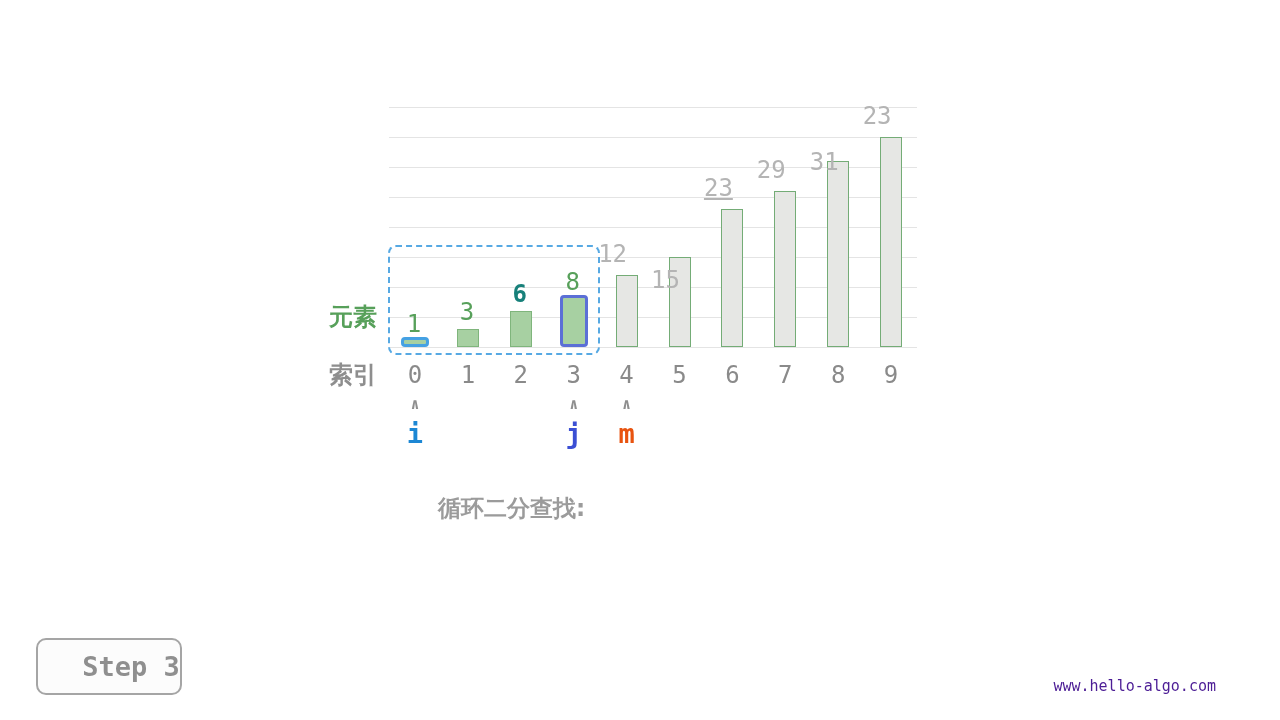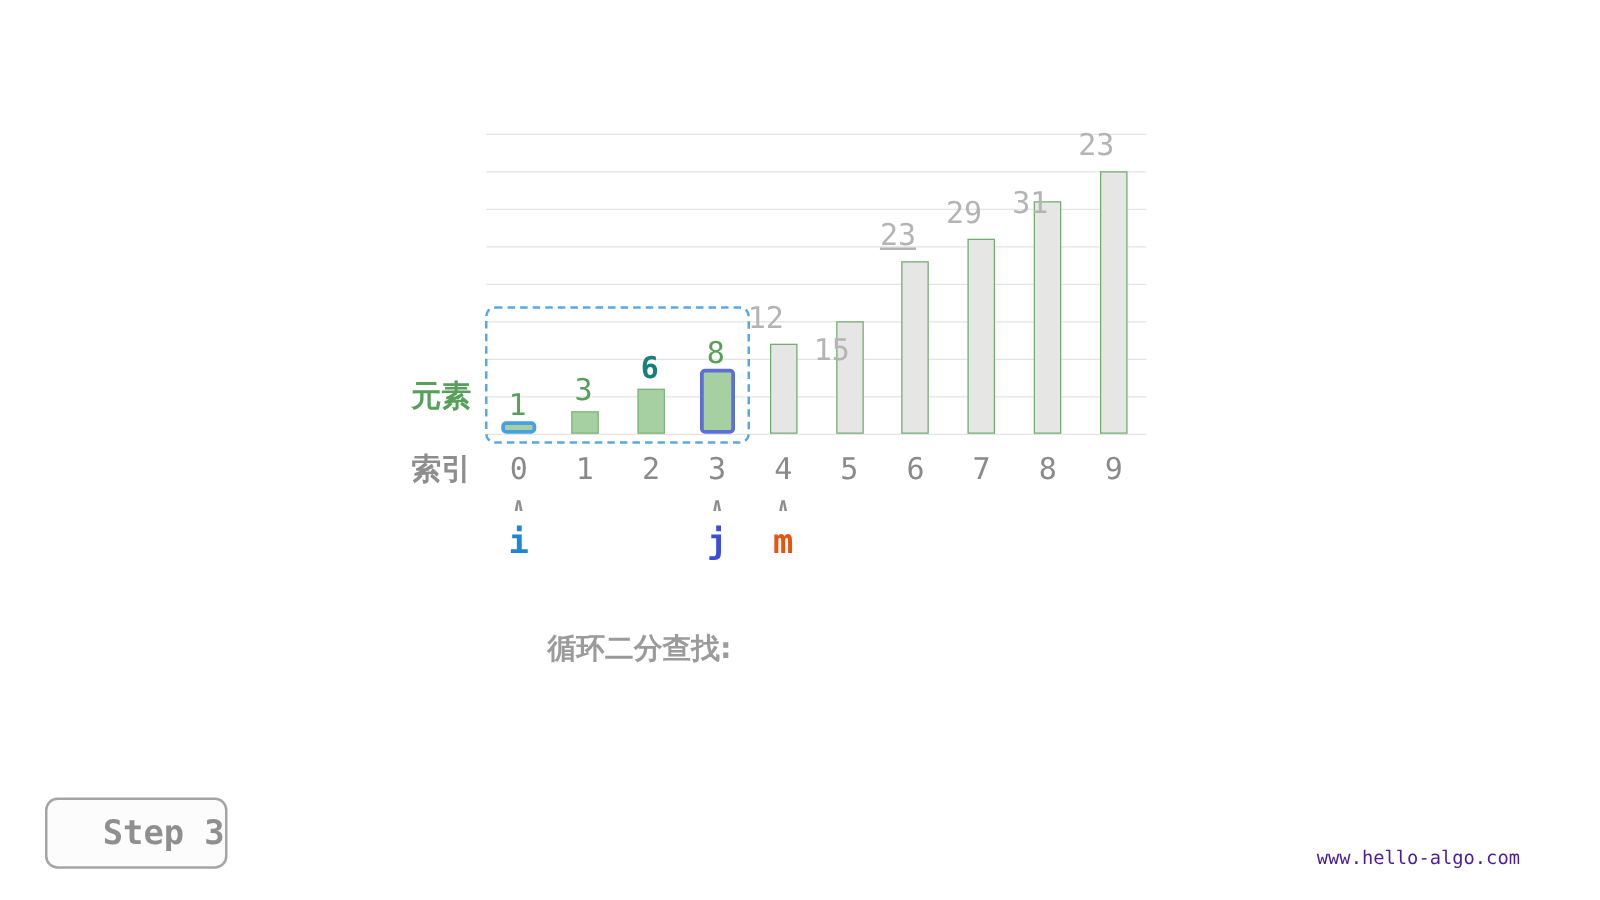--- a/index.html
+++ b/index.html
@@ -95,21 +95,21 @@
       <div class="ptr ptr-i" style="left: 395px; top: 419px;">i</div>
       <div class="caret" style="left: 553.7px; top: 396px;">∧</div>
       <div class="ptr ptr-j" style="left: 553.7px; top: 419px;">j</div>
       <div class="caret" style="left: 606.6px; top: 396px;">∧</div>
       <div class="ptr ptr-m" style="left: 606.6px; top: 419px;">m</div>
     </div>
 
   <div class="row-label rl-element" style="left:297px;top:303px;">元素</div>
   <div class="row-label rl-index" style="left:297px;top:361px;">索引</div>
 
-  <div class="heading" style="left:438px;top:504px;">循环二分查找:</div>
+  <div class="heading" style="left:438px;top:493px;">循环二分查找:</div>
 
 
 
   <div class="step-box">Step 3</div>
 
   <div class="watermark">www.hello-algo.com</div>
 
 </div>
 
 </body></html>

